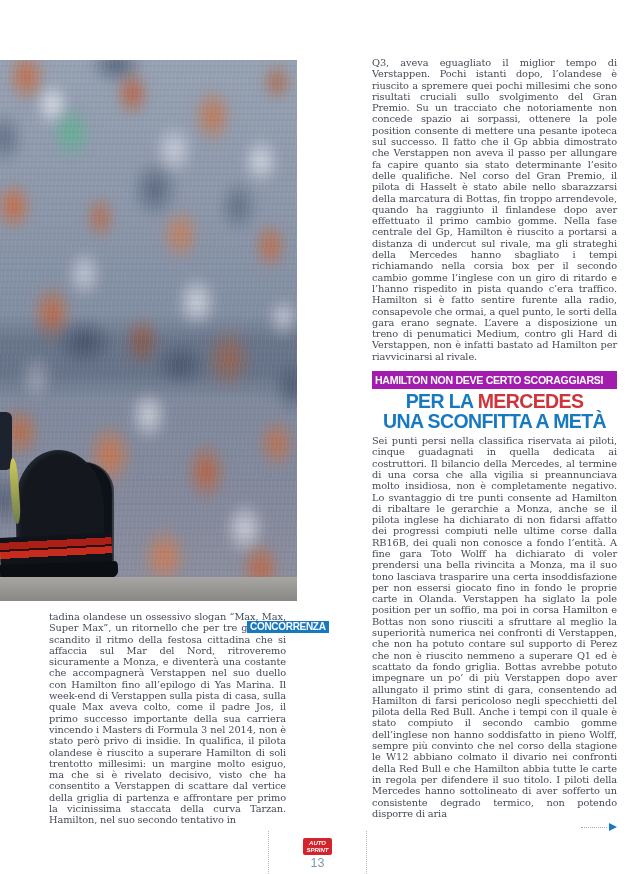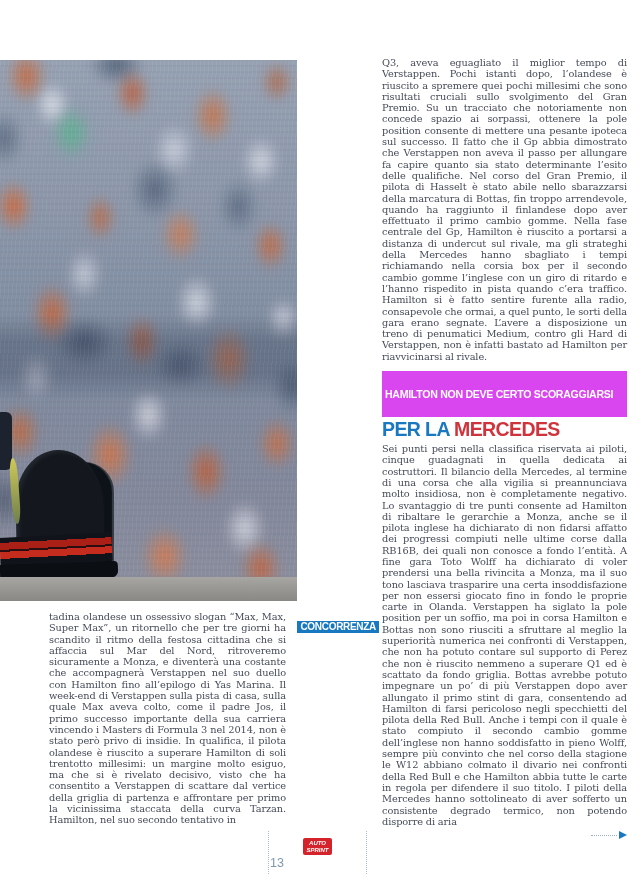--- a/index.html
+++ b/index.html
@@ -72,56 +72,57 @@
   .wing-red{position:absolute;left:0;top:478px;width:112px;height:28px;transform:rotate(-3deg);transform-origin:left center;
     background:linear-gradient(180deg,#10141a 0 5px,#aa2017 5px 12px,#2a0f12 12px 14px,#c52c1e 14px 21px,#10141a 21px 28px);}
   .wing-lower{position:absolute;left:0;top:503px;width:118px;height:16px;background:#0b0f14;transform:rotate(-2deg);border-radius:0 4px 6px 0;}
   .track{position:absolute;left:0;top:517px;width:100%;height:24px;background:linear-gradient(180deg,#a8a6a2,#8a8884);}
 
   
   .body-text{
     font-size:9.8px;line-height:11.3px;color:#454b58;text-align:justify;
     hyphens:auto;-webkit-hyphens:auto;letter-spacing:-0.1px;word-spacing:-0.2px;
   }
-  .col-right{position:absolute;left:382px;top:57px;width:245px;}
+  .col-right{position:absolute;left:372px;top:57px;width:245px;}
   .col-left-bottom{position:absolute;left:49px;top:611px;width:237px;}
 
   .kicker{
-    margin-top:9px;background:#d946ef;color:#ffffff;
+    margin-top:9px;background:#a21caf;color:#ffffff;
     font-family:"Liberation Sans", sans-serif;font-weight:bold;
-    font-size:10.6px;line-height:14px;padding:16px 3px;letter-spacing:-0.3px;
+    font-size:10.6px;line-height:14px;padding:2px 3px;letter-spacing:-0.3px;
   }
   .headline{
     font-family:"Liberation Sans", sans-serif;font-weight:bold;
     font-size:19.5px;line-height:20px;color:#1878c0;letter-spacing:-0.6px;
     margin:2px 0 4px;
+    text-align:center;
   }
   .headline .em{color:#cf333b;}
 
   .continue{display:flex;justify-content:flex-end;align-items:center;margin-top:3px;height:10px;gap:2px;}
   .leader{width:26px;border-top:1px dotted #9ab0c0;}
   .tri{width:0;height:0;border-left:8px solid #1878c0;border-top:4.5px solid transparent;border-bottom:4.5px solid transparent;}
 
-  .callout{position:absolute;left:247px;top:616px;width:132px;text-align:right;font-family:"Liberation Sans", sans-serif;}
+  .callout{position:absolute;left:247px;top:616px;width:132px;text-align:left;font-family:"Liberation Sans", sans-serif;}
   .callout-label{
     display:inline-block;background:#1878c0;color:#fff;font-weight:bold;
     font-size:10px;line-height:12px;padding:0 3px;letter-spacing:-0.3px;margin-bottom:1px;
   }
   .callout-body{margin-top:3px;color:#1878c0;font-weight:bold;font-size:9.2px;line-height:11.3px;letter-spacing:-0.2px;white-space:nowrap;}
 
   
   .footer-sep{position:absolute;top:831px;height:43px;width:0;border-left:1px dotted #a9bfd0;}
   .sepL{left:268px;} .sepR{left:366px;}
   .logo{
     position:absolute;left:303px;top:838px;width:29px;height:17px;background:#d5232b;border-radius:2px;
     color:#fff;font-family:"Liberation Sans", sans-serif;font-weight:bold;font-style:italic;
     font-size:6px;line-height:6.5px;text-align:center;
     display:flex;flex-direction:column;justify-content:center;
   }
-  .pagenum{position:absolute;left:270px;top:856px;width:95px;color:#7e98ac;font-family:"Liberation Sans", sans-serif;font-size:12.5px;}
+  .pagenum{position:absolute;left:270px;top:856px;width:95px;text-align:center;color:#7e98ac;font-family:"Liberation Sans", sans-serif;font-size:12.5px;}
 </style>
 </head>
 <body>
 
 <div class="page">
 
   <div class="photo">
     <div class="crowd"></div>
     <div class="crowd-band"></div>
     <div class="streaks"></div>
@@ -132,21 +133,21 @@
       <div class="tire-highlight"></div>
       <div class="wing-red"></div>
       <div class="wing-lower"></div>
     </div>
     <div class="track"></div>
   </div>
 
   <div class="col-right">
     <div class="body-text">Q3, aveva eguagliato il miglior tempo di Verstappen. Pochi istanti dopo, l’olandese è riuscito a spremere quei pochi millesimi che sono risultati cruciali sullo svolgimento del Gran Premio. Su un tracciato che notoriamente non concede spazio ai sorpassi, ottenere la pole position consente di mettere una pesante ipoteca sul successo. Il fatto che il Gp abbia dimostrato che Verstappen non aveva il passo per allungare fa capire quanto sia stato determinante l’esito delle qualifiche. Nel corso del Gran Premio, il pilota di Hasselt è stato abile nello sbarazzarsi della marcatura di Bottas, fin troppo arrendevole, quando ha raggiunto il finlandese dopo aver effettuato il primo cambio gomme. Nella fase centrale del Gp, Hamilton è riuscito a portarsi a distanza di undercut sul rivale, ma gli strateghi della Mercedes hanno sbagliato i tempi richiamando nella corsia box per il secondo cambio gomme l’inglese con un giro di ritardo e l’hanno rispedito in pista quando c’era traffico. Hamilton si è fatto sentire furente alla radio, consapevole che ormai, a quel punto, le sorti della gara erano segnate. L’avere a disposizione un treno di penumatici Medium, contro gli Hard di Verstappen, non è infatti bastato ad Hamilton per riavvicinarsi al rivale.</div>
     <div class="kicker">HAMILTON NON DEVE CERTO SCORAGGIARSI</div>
-    <div class="headline"><span>PER LA </span><span class="em">MERCEDES</span><br></div>
+    <div class="headline"><span>PER LA </span><span class="em">MERCEDES</span><br><span>UNA SCONFITTA A METÀ</span></div>
     <div class="body-text">Sei punti persi nella classifica riservata ai piloti, cinque guadagnati in quella dedicata ai costruttori. Il bilancio della Mercedes, al termine di una corsa che alla vigilia si preannunciava molto insidiosa, non è completamente negativo. Lo svantaggio di tre punti consente ad Hamilton di ribaltare le gerarchie a Monza, anche se il pilota inglese ha dichiarato di non fidarsi affatto dei progressi compiuti nelle ultime corse dalla RB16B, dei quali non conosce a fondo l’entità. A fine gara Toto Wolff ha dichiarato di voler prendersi una bella rivincita a Monza, ma il suo tono lasciava trasparire una certa insoddisfazione per non essersi giocato fino in fondo le proprie carte in Olanda. Verstappen ha siglato la pole position per un soffio, ma poi in corsa Hamilton e Bottas non sono riusciti a sfruttare al meglio la superiorità numerica nei confronti di Verstappen, che non ha potuto contare sul supporto di Perez che non è riuscito nemmeno a superare Q1 ed è scattato da fondo griglia. Bottas avrebbe potuto impegnare un po’ di più Verstappen dopo aver allungato il primo stint di gara, consentendo ad Hamilton di farsi pericoloso negli specchietti del pilota della Red Bull. Anche i tempi con il quale è stato compiuto il secondo cambio gomme dell’inglese non hanno soddisfatto in pieno Wolff, sempre più convinto che nel corso della stagione le W12 abbiano colmato il divario nei confronti della Red Bull e che Hamilton abbia tutte le carte in regola per difendere il suo titolo. I piloti della Mercedes hanno sottolineato di aver sofferto un consistente degrado termico, non potendo disporre di aria</div>
     <div class="continue">
       <span class="leader"></span>
       <span class="tri"></span>
     </div>
   </div>
 
   <div class="col-left-bottom body-text">tadina olandese un ossessivo slogan “Max, Max, Super Max”, un ritornello che per tre giorni ha scandito il ritmo della festosa cittadina che si affaccia sul Mar del Nord, ritroveremo sicuramente a Monza, e diventerà una costante che accompagnerà Verstappen nel suo duello con Hamilton fino all’epilogo di Yas Marina. Il week-end di Verstappen sulla pista di casa, sulla quale Max aveva colto, come il padre Jos, il primo successo importante della sua carriera vincendo i Masters di Formula 3 nel 2014, non è stato però privo di insidie. In qualifica, il pilota olandese è riuscito a superare Hamilton di soli trentotto millesimi: un margine molto esiguo, ma che si è rivelato decisivo, visto che ha consentito a Verstappen di scattare dal vertice della griglia di partenza e affrontare per primo la vicinissima staccata della curva Tarzan. Hamilton, nel suo secondo tentativo in</div>
 
   <div class="callout">

